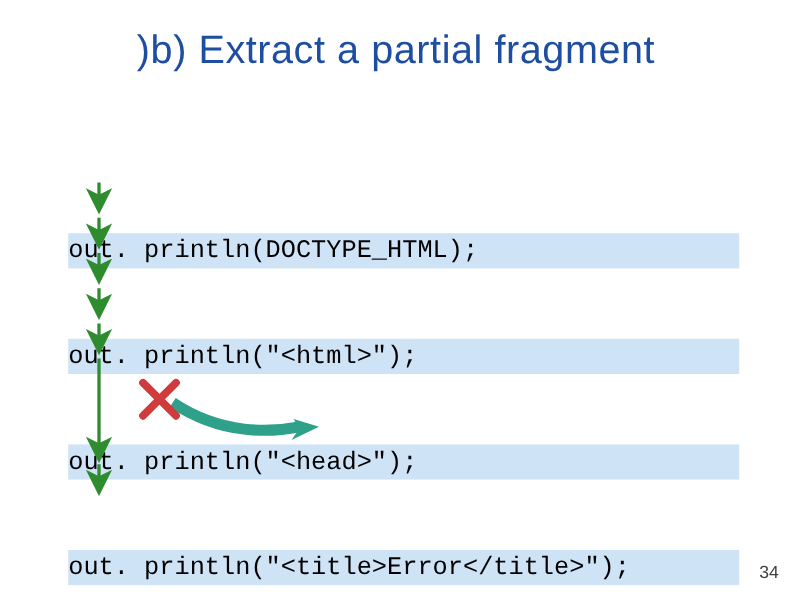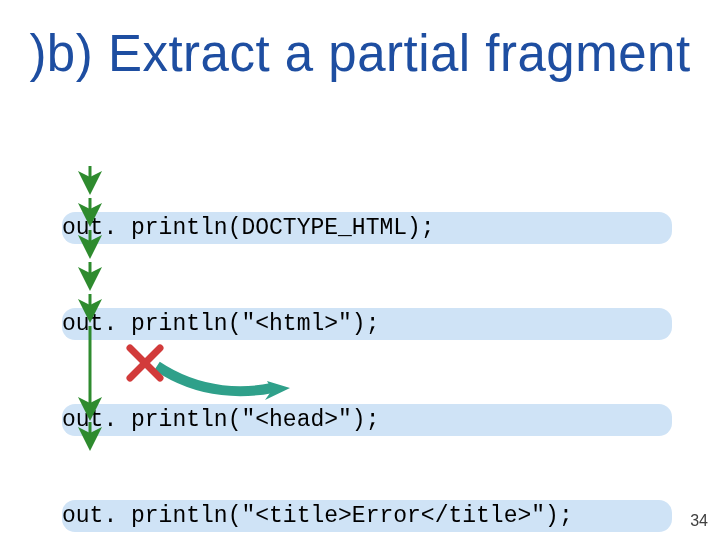--- a/index.html
+++ b/index.html
@@ -16,40 +16,39 @@
     width: 720px;
     height: 540px;
     box-sizing: border-box;
   }
   .title {
     position: absolute;
     top: 24px;
     left: 0;
     width: 720px;
     text-align: center;
-    font-size: 51px;
+    font-size: 36px;
     color: #1e4ea1;
     font-weight: 400;
     letter-spacing: 0.5px;
   }
   .code-block {
     position: absolute;
     top: 148px;
     left: 62px;
     width: 610px;
     font-family: "Courier New", Courier, monospace;
     font-size: 23px;
     line-height: 32px;
     white-space: pre;
     color: #000;
   }
   .code-line {
     position: relative;
     height: 32px;
-    border-radius: 13px;
   }
   .hl {
     background: #cfe3f6;
   }
   
   .arrow-svg {
     position: absolute;
     top: 148px;
     left: 62px;
     width: 610px;

